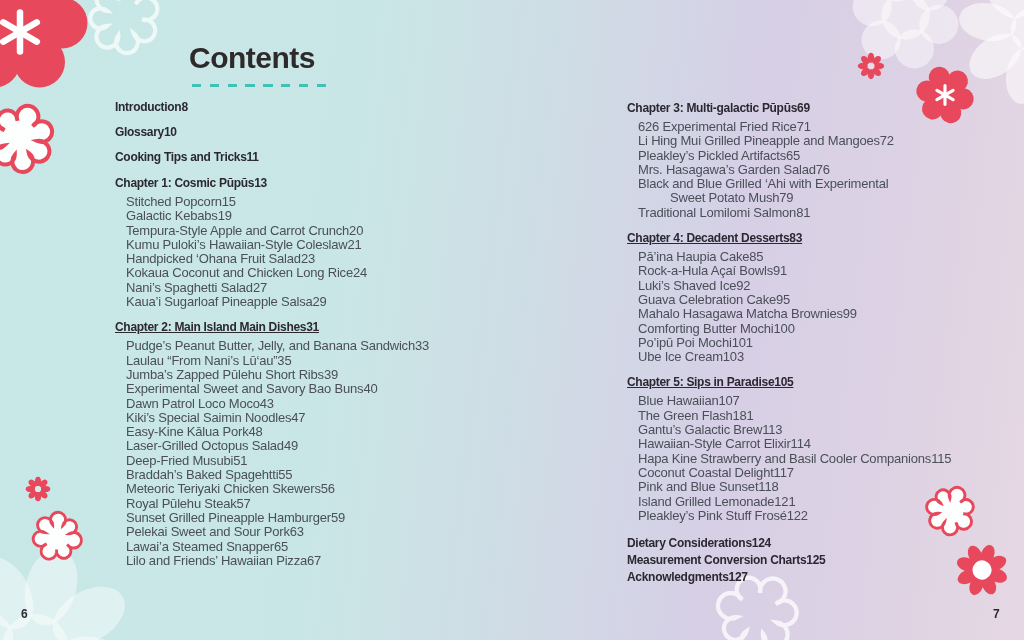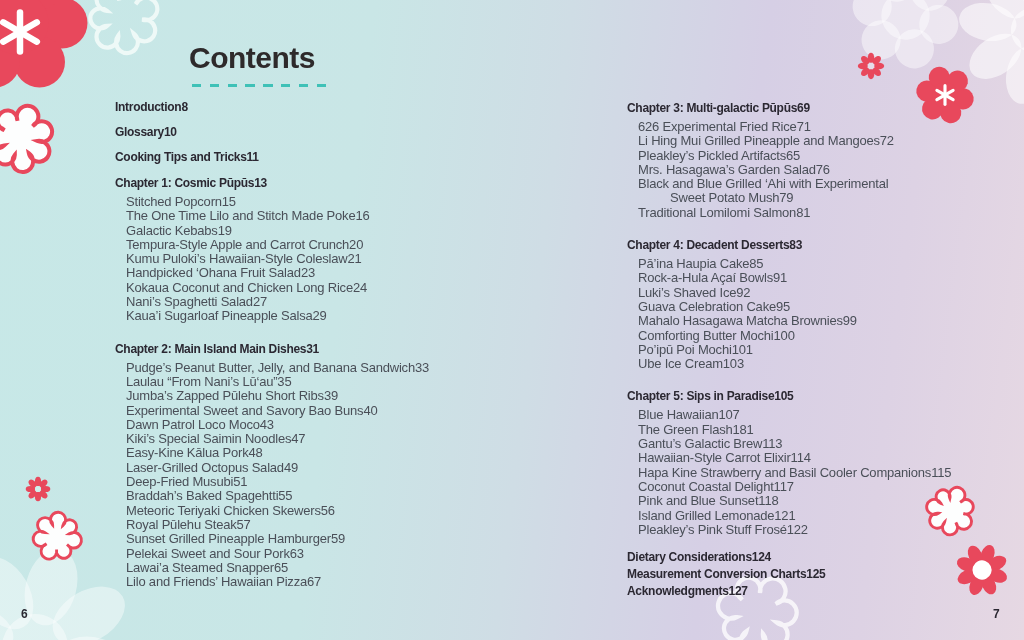--- a/index.html
+++ b/index.html
@@ -34,21 +34,21 @@
     font-weight:bold; font-size:12px; color:#2b2832; letter-spacing:-0.3px;
   }
   .t-top     { line-height:13px; margin-bottom:12px; }
   .t-top2    { line-height:13px; margin-bottom:4px; }
   .t-chapter { line-height:14px; margin-bottom:5px; }
   .t-recipe, .t-recipe-cont {
     font-size:13px; color:#4a4f58; line-height:14.3px; letter-spacing:-0.2px;
   }
   .t-recipe .label      { padding-left:11px; }
   .t-recipe-cont .label { padding-left:43px; }
-  .t-recipe + .t-chapter { margin-top:18px; }
+  .t-recipe + .t-chapter { margin-top:11px;text-decoration:underline; }
   .t-recipe + .t-top2    { margin-top:14px; }
   .t-top .pagenum, .t-top2 .pagenum, .t-chapter .pagenum { font-size:12px; }
 
   
   .folio { position:absolute; font-size:12px; font-weight:bold; color:#2b2832; z-index:2; }
   #folio-left  { left:21px;  top:607px; }
   #folio-right { left:993px; top:607px; }
 </style>
 </head>
 <body>
@@ -158,24 +158,20 @@
       </div>
       <div class="row t-chapter">
         <span class="label">Chapter 1: Cosmic Pūpūs</span>
         <span class="pagenum">13</span>
       </div>
       <div class="row t-recipe">
         <span class="label">Stitched Popcorn</span>
         <span class="pagenum">15</span>
       </div>
       <div class="row t-recipe">
-        <span class="label">The One Time Lilo and Stitch Made Poke</span>
-        <span class="pagenum">16</span>
-      </div>
-      <div class="row t-recipe">
         <span class="label">Galactic Kebabs</span>
         <span class="pagenum">19</span>
       </div>
       <div class="row t-recipe">
         <span class="label">Tempura-Style Apple and Carrot Crunch</span>
         <span class="pagenum">20</span>
       </div>
       <div class="row t-recipe">
         <span class="label">Kumu Puloki’s Hawaiian-Style Coleslaw</span>
         <span class="pagenum">21</span>

